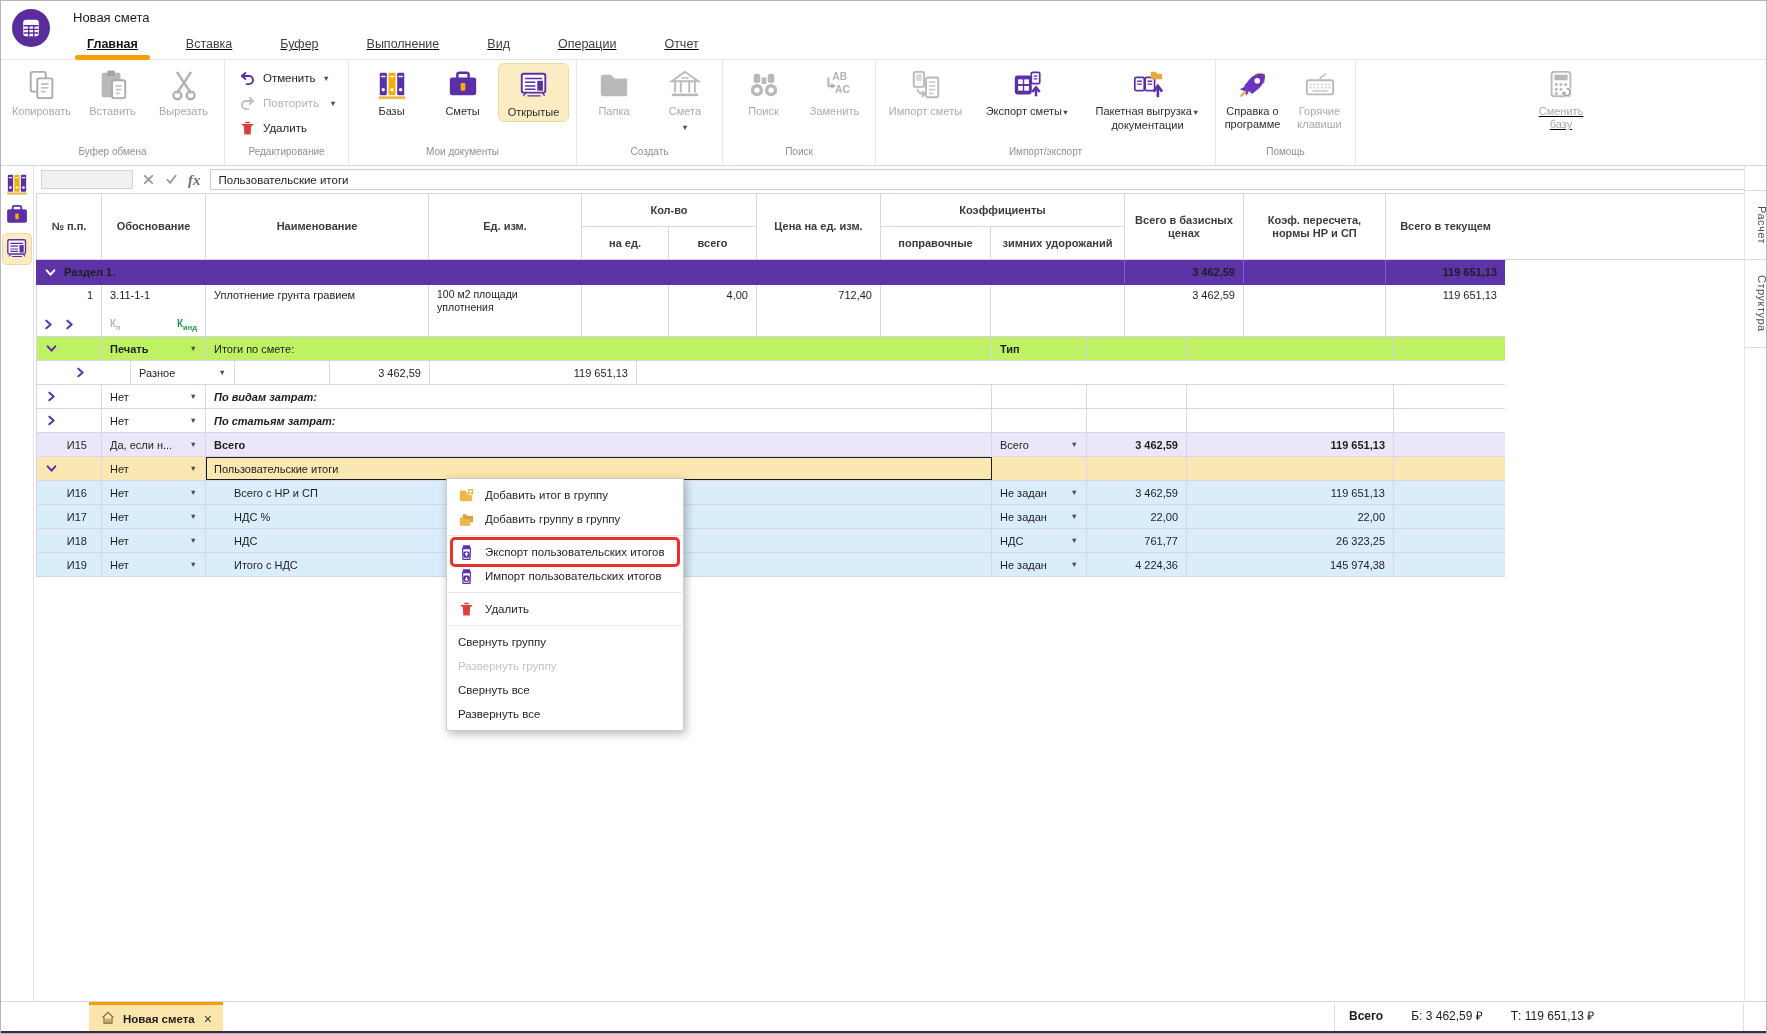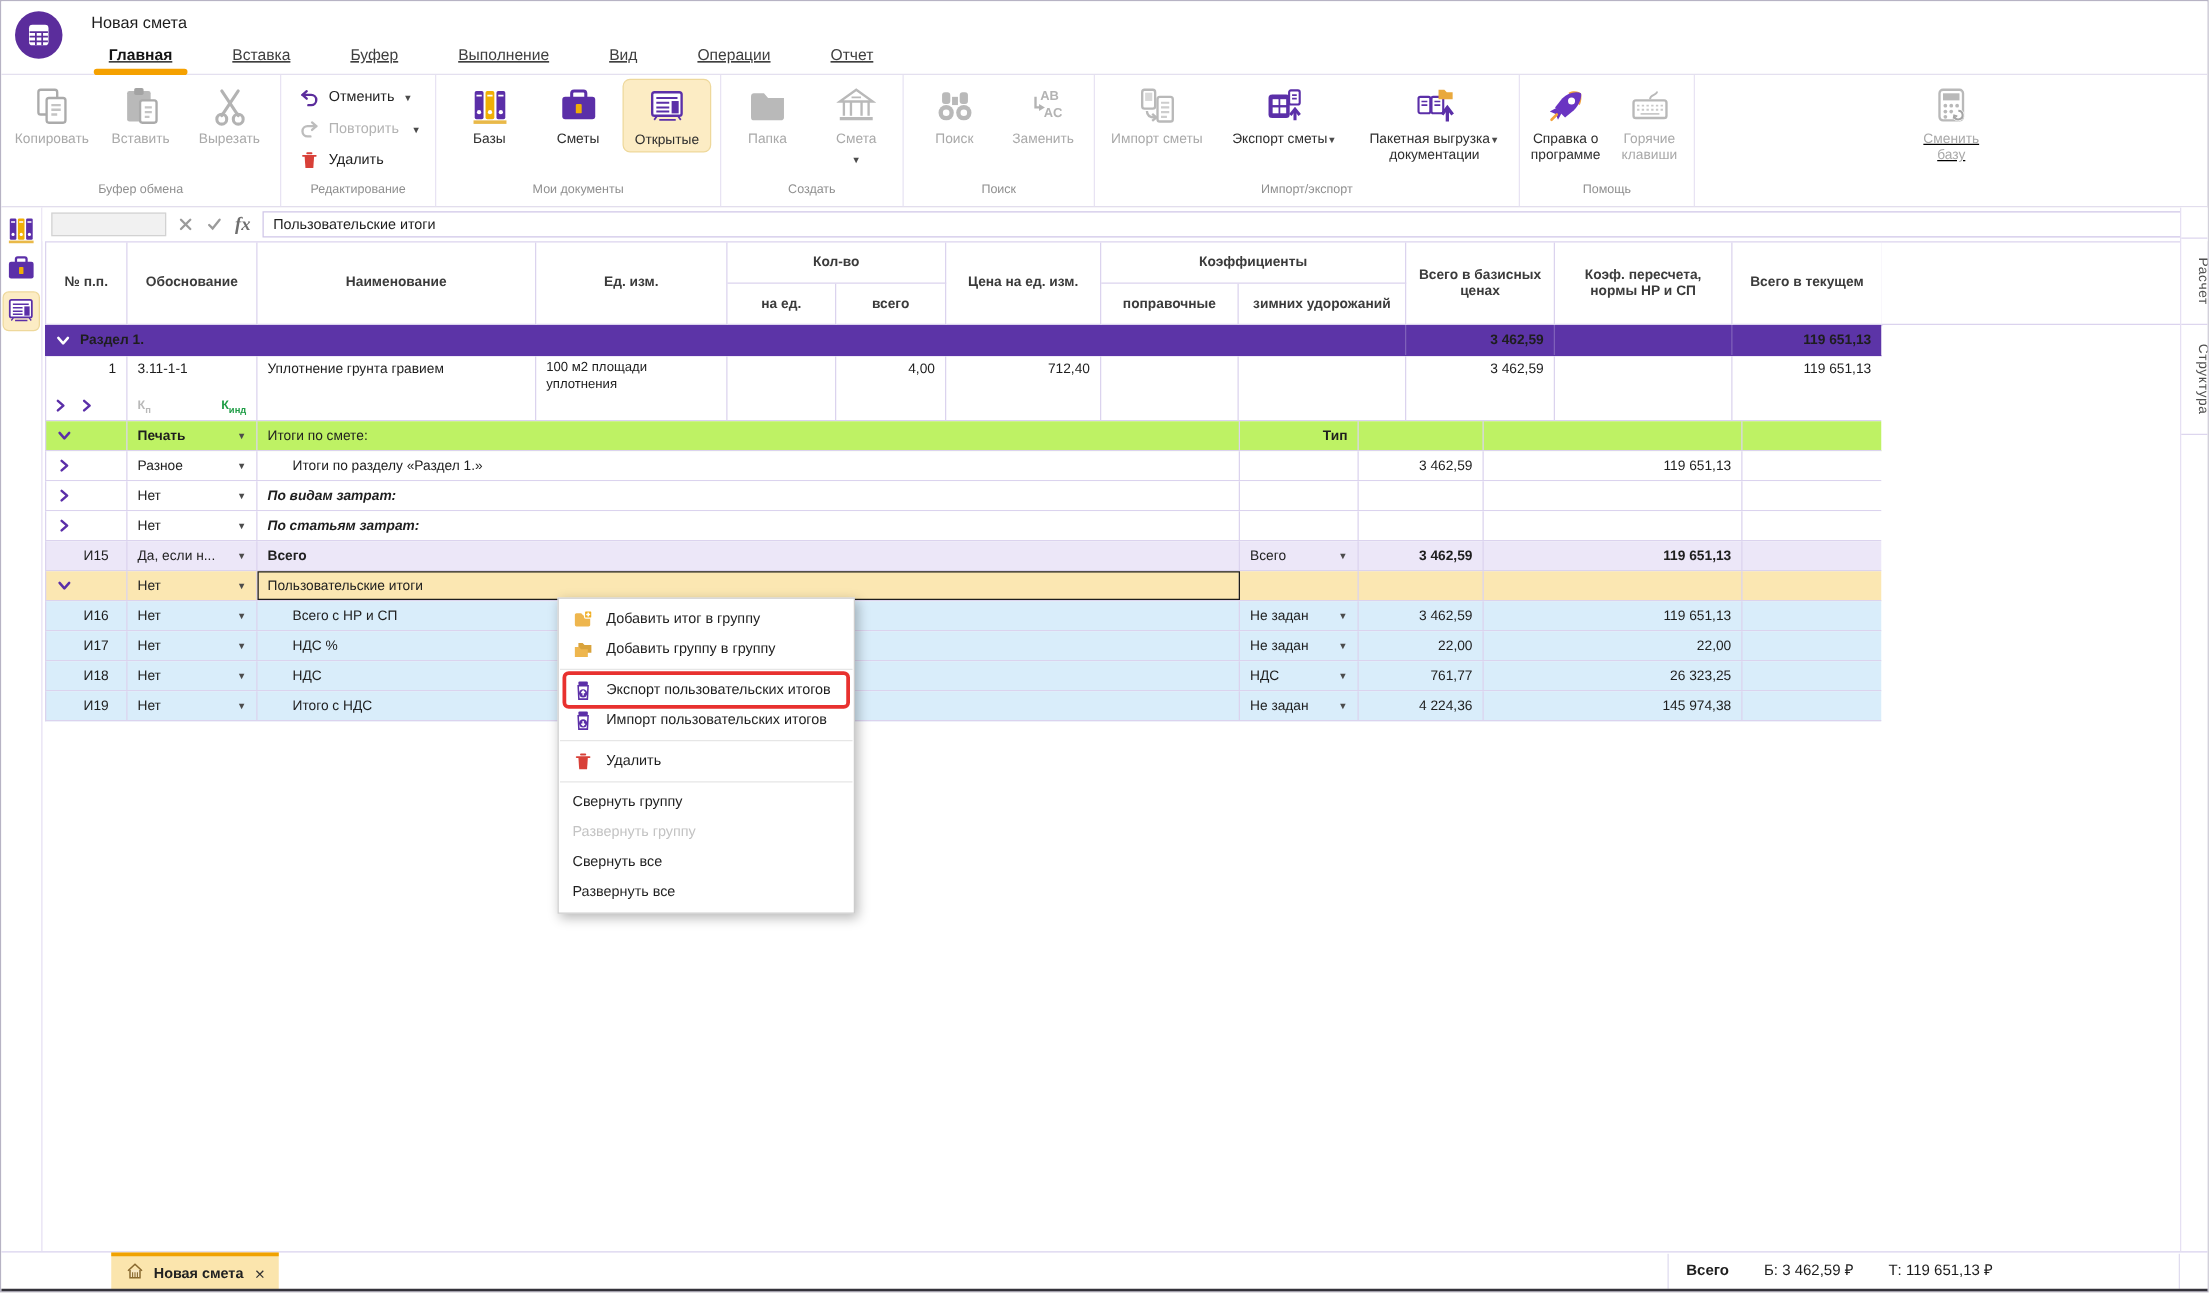--- a/index.html
+++ b/index.html
@@ -492,38 +492,35 @@
               <path d="M1.5 3L5 7l3.5-4" fill="none" stroke="#5b2fa8" stroke-width="1.8" stroke-linecap="round" stroke-linejoin="round"></path>
             </svg></span>
         </div>
         <div class="td dropcell" style="width: 104px;">
           <span style="font-weight: bold;">Печать</span>
           <span class="arrow-sm">▼</span>
         </div>
         <div class="td namecell" style="width: 786px;">
           <span>Итоги по смете:</span>
         </div>
-        <div class="td dropcell" style="width: 95px; justify-content: flex-end;">
+        <div class="td dropcell" style="width: 95px;">
           <span class="bold">Тип</span>
         </div>
         <div class="td valcell" style="width: 100px;"></div>
         <div class="td valcell" style="width: 207px; border-right: 1px solid rgb(219, 211, 238);"></div>
       </div>
-      <div class="tr tr-t" style="background: rgb(255, 255, 255);">
+      <div class="tr tr-t" style="background: rgb(255, 255, 255); padding-left: 29px;">
         <div class="td numcell chev" style="width: 65px;">
           <span class="chev-svg"><svg viewBox="0 0 10 10" width="11" height="11">
               <path d="M3 1.5L7 5 3 8.5" fill="none" stroke="#5b2fa8" stroke-width="1.8" stroke-linecap="round" stroke-linejoin="round"></path>
             </svg></span>
         </div>
         <div class="td dropcell" style="width: 104px;">
           <span>Разное</span>
           <span class="arrow-sm">▼</span>
-        </div>
-        <div class="td namecell" style="width: 786px; padding-left: 28px;">
-          <span>Итоги по разделу «Раздел 1.»</span>
         </div>
         <div class="td dropcell" style="width: 95px;"></div>
         <div class="td valcell" style="width: 100px;">3 462,59</div>
         <div class="td valcell" style="width: 207px; border-right: 1px solid rgb(219, 211, 238);">119 651,13</div>
       </div>
       <div class="tr tr-t" style="background: rgb(255, 255, 255);">
         <div class="td numcell chev" style="width: 65px;">
           <span class="chev-svg"><svg viewBox="0 0 10 10" width="11" height="11">
               <path d="M3 1.5L7 5 3 8.5" fill="none" stroke="#5b2fa8" stroke-width="1.8" stroke-linecap="round" stroke-linejoin="round"></path>
             </svg></span>

